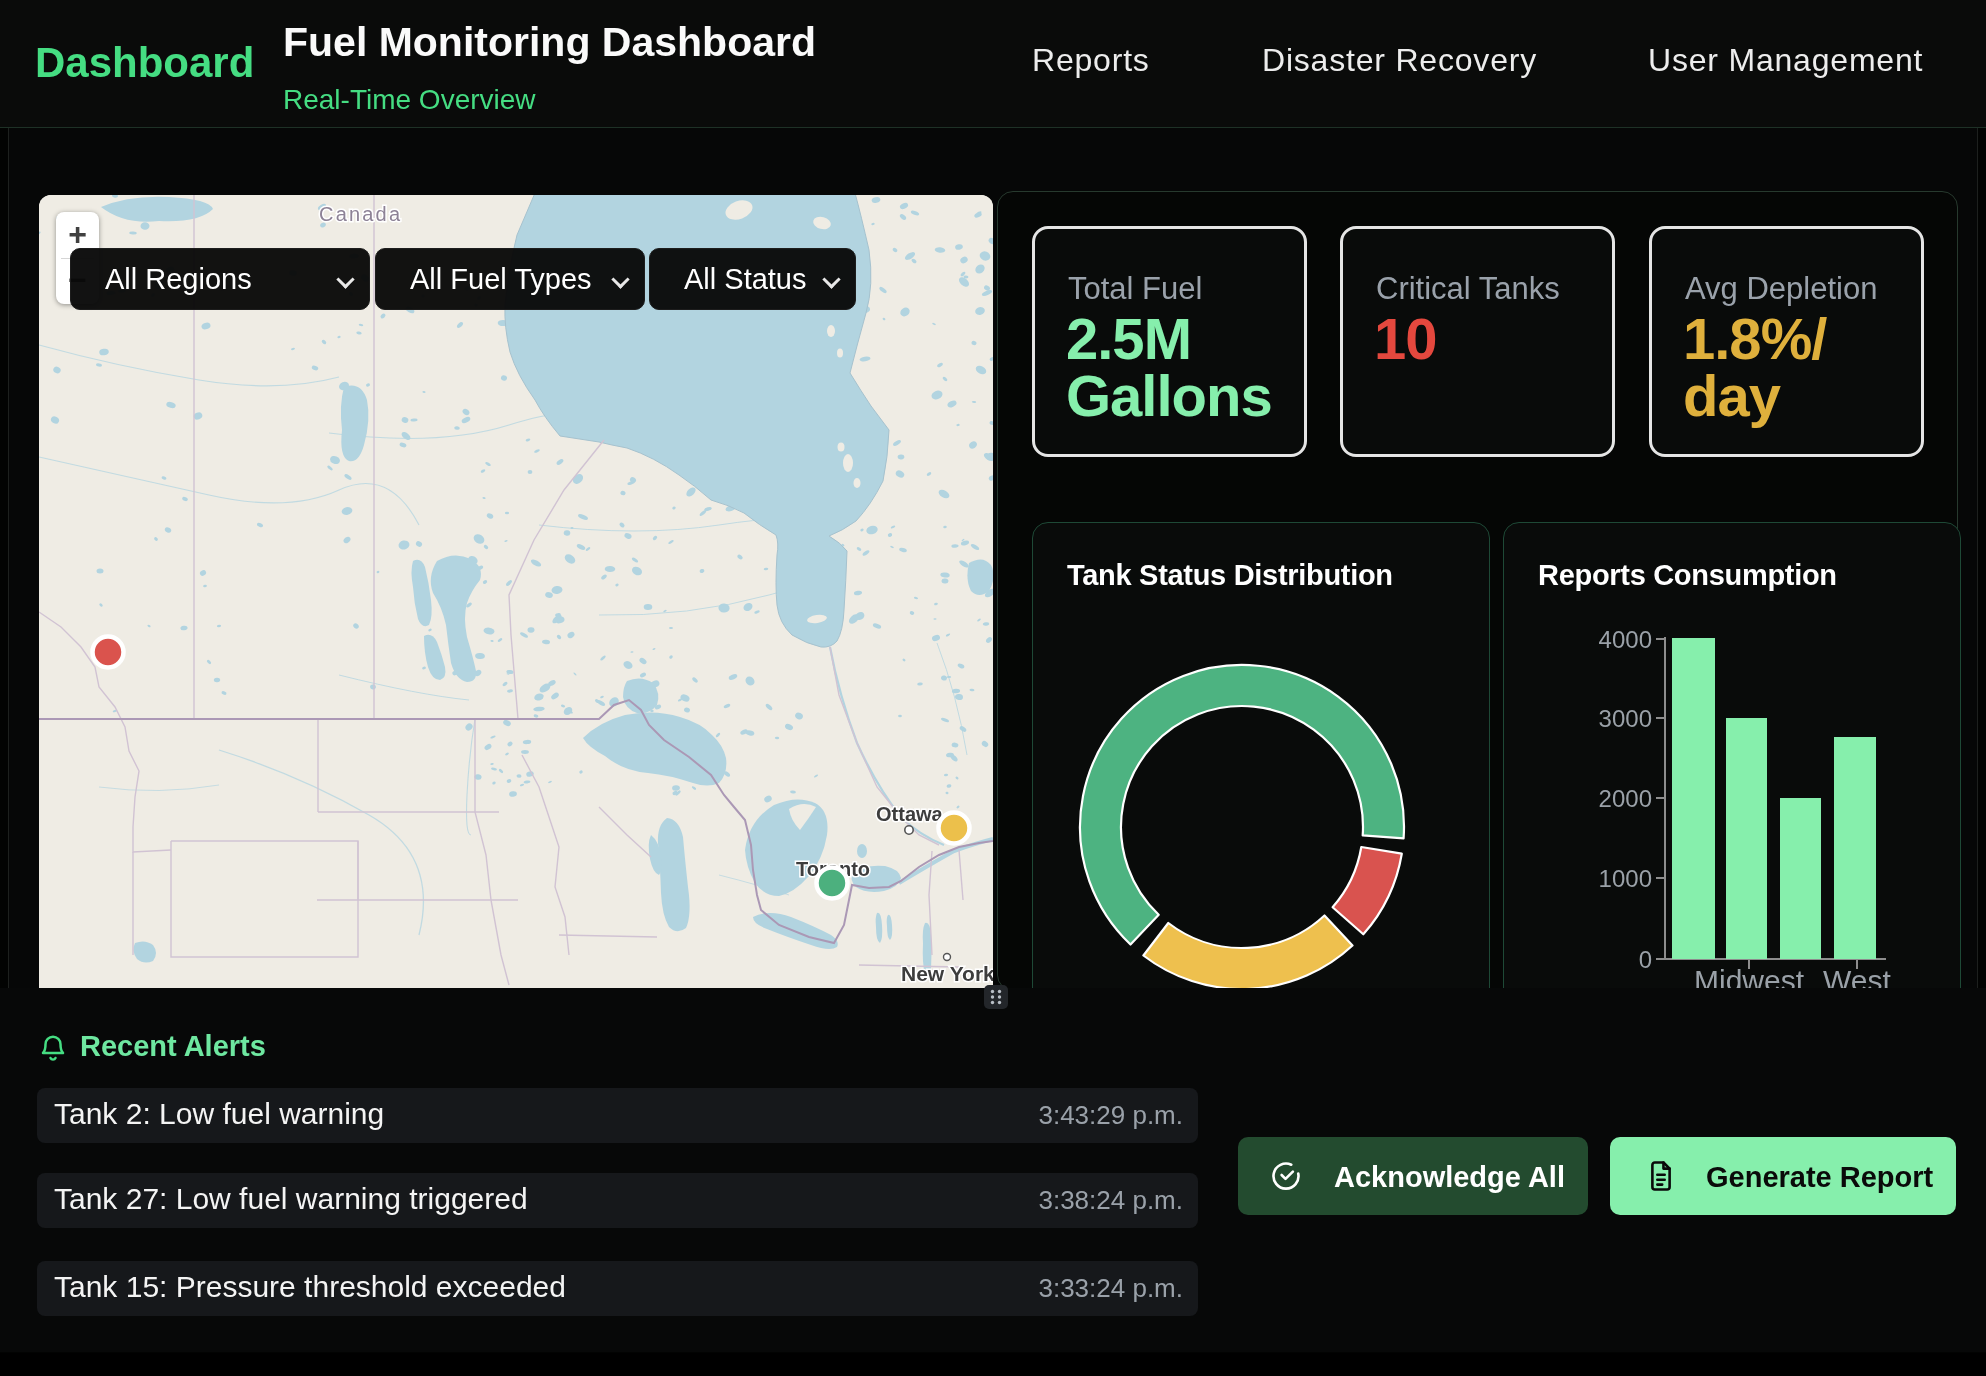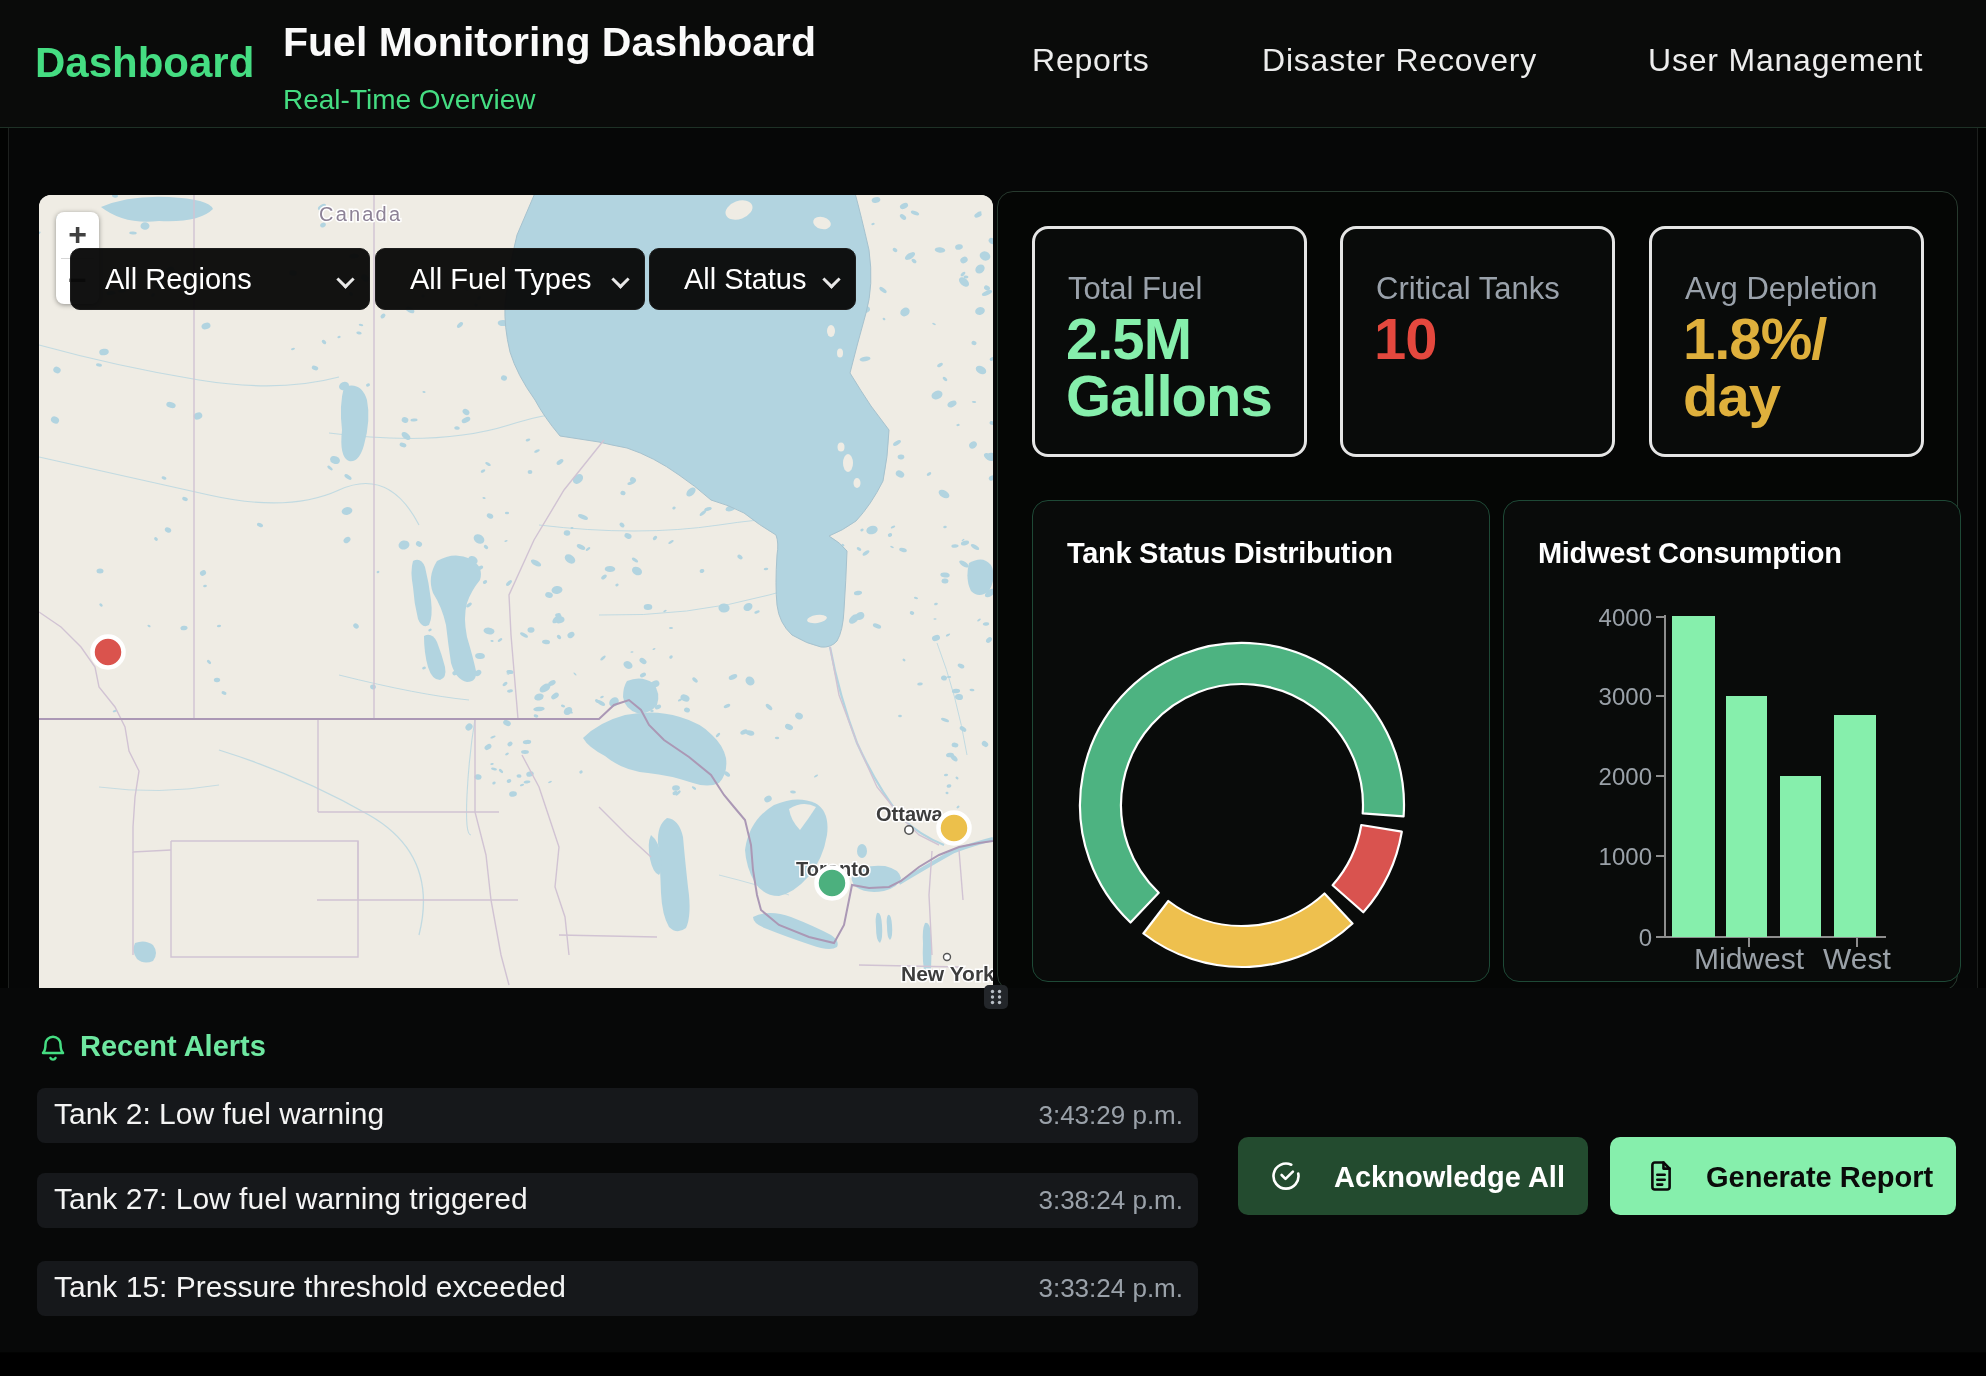--- a/index.html
+++ b/index.html
@@ -25,21 +25,21 @@
     border-radius:10px; color:#fff; font-size:29px; line-height:60px; padding-left:34px; z-index:3; }
   .chev { position:absolute; top:24px; width:13px; height:13px; border-right:3px solid #e8e8e8;
     border-bottom:3px solid #e8e8e8; transform:rotate(45deg); }
   
   #panel { position:absolute; left:997px; top:191px; width:961px; height:800px;
     border:1px solid #27392e; border-radius:16px; background:#050605; z-index:1; }
   .scard { position:absolute; top:34px; width:275px; height:231px; background:#090b0a;
     border:3px solid #e5e5e5; border-radius:16px; }
   .scard .t { position:absolute; left:33px; top:42px; font-size:31px; color:#9aa2ab; }
   .scard .v { position:absolute; left:31px; top:81px; font-size:58px; font-weight:bold; line-height:57px; letter-spacing:-1px; }
-  .ccard { position:absolute; top:308px; width:458px; height:482px; background:#090b0a;
+  .ccard { position:absolute; top:330px; width:458px; height:482px; background:#090b0a;
     border:1px solid #1e4936; border-radius:16px; }
   .ccard .t { position:absolute; left:34px; top:36px; font-size:29px; font-weight:bold; color:#fff; letter-spacing:-0.3px; }
   
   #alerts { position:absolute; left:0; top:988px; width:1986px; height:364px; background:#070808; z-index:4; }
   .arow { position:absolute; left:37px; width:1161px; height:55px; background:#16181b; border-radius:8px; }
   .arow .m { position:absolute; left:17px; top:9px; font-size:30px; color:#f4f4f4; }
   .arow .tm { position:absolute; right:15px; top:12px; font-size:26px; color:#9aa1a9; }
   .btn { position:absolute; top:149px; height:78px; border-radius:10px; font-weight:bold; font-size:29px; }
   #footer { position:absolute; left:0; top:1353px; width:1986px; height:23px; background:#000; z-index:6; }
   #griphandle { position:absolute; left:984px; top:985px; width:24px; height:24px; background:#23262a;
@@ -524,21 +524,21 @@
     <div class="t">Tank Status Distribution</div>
     <svg width="419" height="478" viewBox="0 0 419 478" style="position:absolute;left:0;top:0;">
       <g stroke="#fff" stroke-width="2.2" stroke-linejoin="round">
         <path d="M97.5,421.5 A162,162 0 1 1 370.6,315.3 L329.7,312.4 A121,121 0 1 0 125.7,391.8 Z" fill="#4db381"></path>
         <path d="M368.8,330.7 A162,162 0 0 1 330.3,411.3 L299.6,384.2 A121,121 0 0 0 328.3,324.0 Z" fill="#d9534f"></path>
         <path d="M319.5,422.5 A162,162 0 0 1 110.4,432.5 L135.3,400.0 A121,121 0 0 0 291.5,392.5 Z" fill="#eec04e"></path>
       </g>
     </svg>
   </div>
   <div class="ccard" style="left:505px;">
-    <div class="t">Midwest Consumption</div>
+    <div class="t">Reports Consumption</div>
     <svg width="419" height="480" viewBox="0 0 419 480" style="position:absolute;left:0;top:0;">
 <g stroke="#8d8d8d" stroke-width="2" fill="none">
 <path d="M161,114 L161,436 L382,436"></path>
 <line x1="152" y1="116" x2="161" y2="116"></line>
 <line x1="152" y1="195" x2="161" y2="195"></line>
 <line x1="152" y1="275" x2="161" y2="275"></line>
 <line x1="152" y1="355" x2="161" y2="355"></line>
 <line x1="152" y1="436" x2="161" y2="436"></line>
 <line x1="245" y1="436" x2="245" y2="446"></line>
 <line x1="353" y1="436" x2="353" y2="446"></line>

